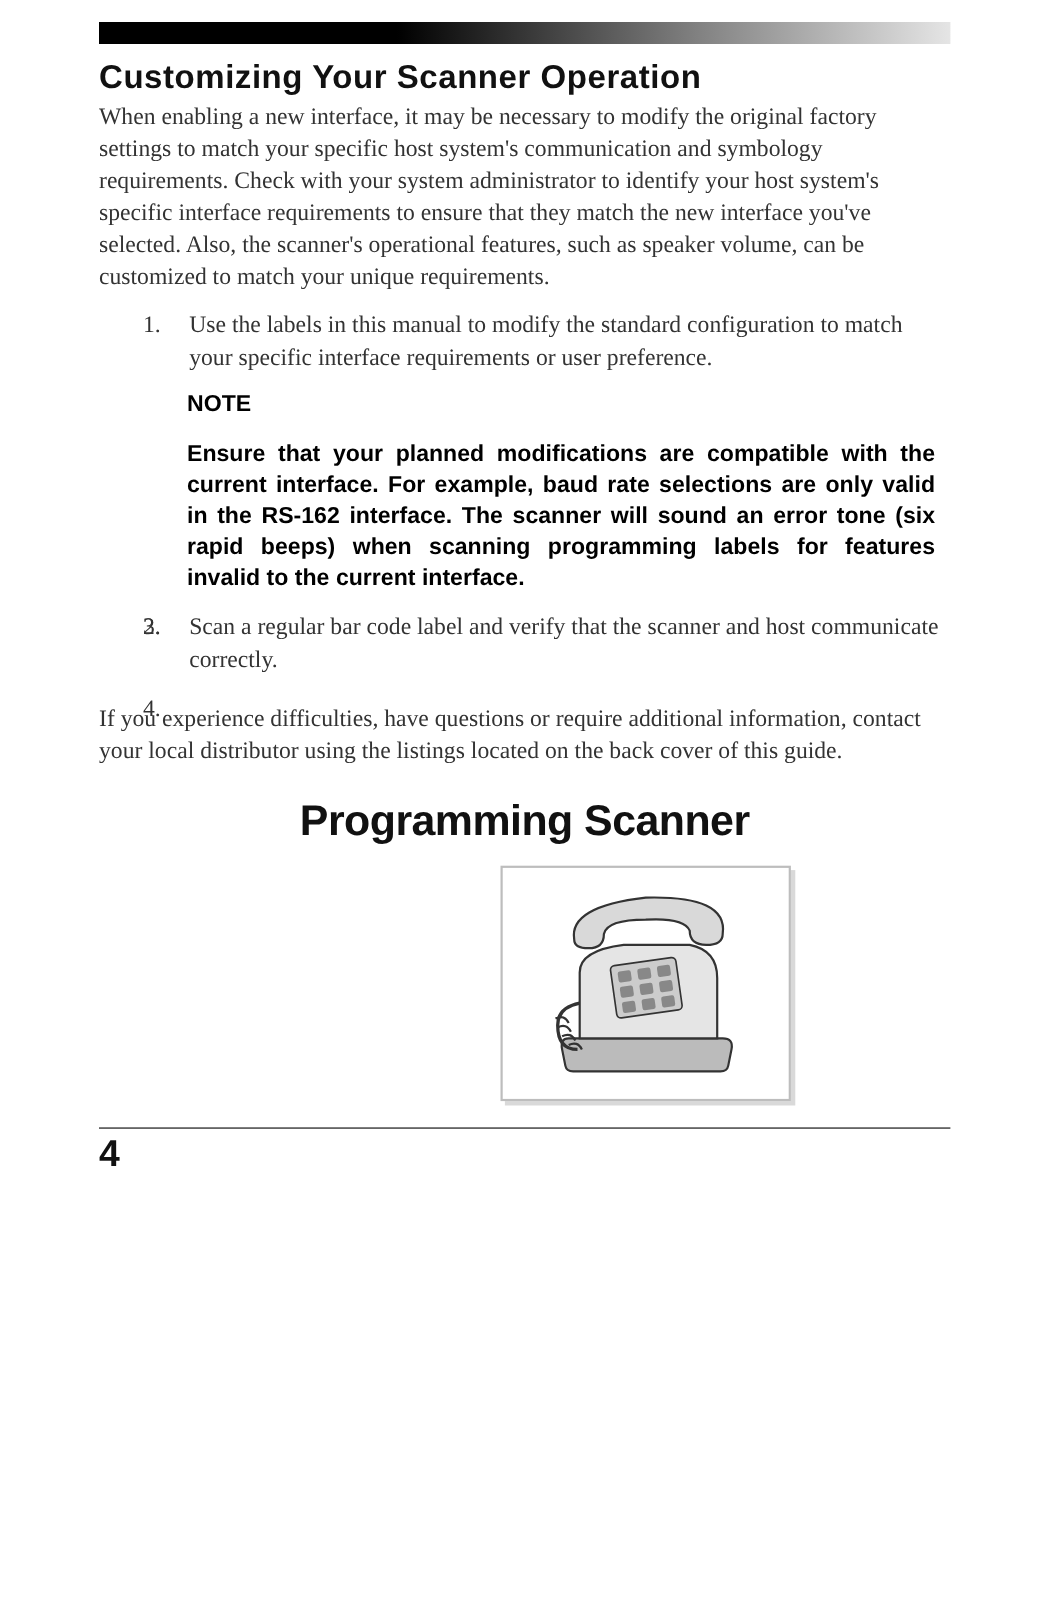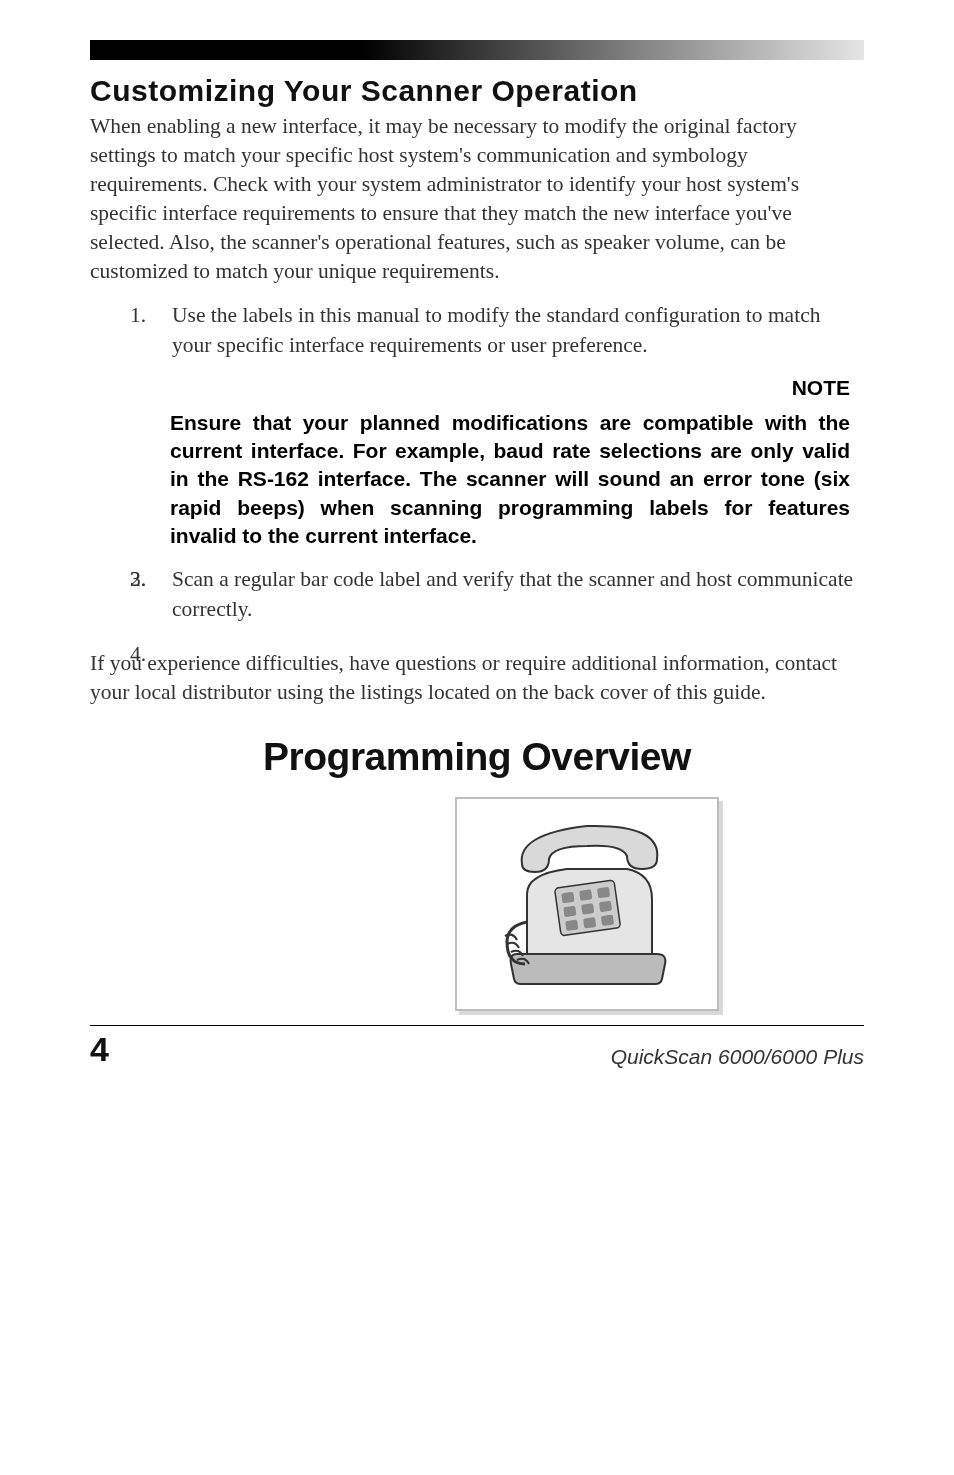--- a/index.html
+++ b/index.html
@@ -8,21 +8,21 @@
     background: #fff;
     width: 954px;
     height: 1475px;
     overflow: hidden;
   }
   .page {
     position: relative;
     width: 954px;
     height: 1121px;
     box-sizing: border-box;
-    padding: 40px 90px 60px 90px;
+    padding: 20px 90px 60px 90px;
     color: #111;
   }
   .top-bar {
     height: 20px;
     width: 100%;
     background: linear-gradient(to right, #000 0%, #000 35%, #808080 70%, #e5e5e5 100%);
     margin-bottom: 14px;
   }
   h2.section-title {
     font-family: Arial, Helvetica, sans-serif;
@@ -60,22 +60,22 @@
   .note-block {
     font-family: Arial, Helvetica, sans-serif;
     font-weight: bold;
     font-size: 21px;
     line-height: 1.35;
     margin: 10px 0 14px 80px;
     color: #000;
     width: 680px;
   }
   .note-block .note-title {
-    text-align: right;
-    margin-bottom: 6px;
+    text-align: left;
+    margin-bottom: 16px;
   }
   .note-block .note-body {
     text-align: justify;
   }
   h1.main-heading {
     font-family: Arial, Helvetica, sans-serif;
     font-weight: bold;
     font-size: 39px;
     text-align: center;
     margin: 28px 0 18px 0;
@@ -163,21 +163,21 @@
       <span class="num">3.</span>
       <span>Scan a regular bar code label and verify that the scanner and host communicate correctly.</span>
     </li>
     <li>
       <span class="num">4.</span>
     </li>
   </ol>
 
   <p class="closing">If you experience difficulties, have questions or require additional information, contact your local distributor using the listings located on the back cover of this guide.</p>
 
-  <h1 class="main-heading">Programming Overview</h1>
+  <h1 class="main-heading">Programming Scanner</h1>
 
 
   <div class="image-wrap">
     <div class="phone-frame">
       <svg class="phone-svg" viewBox="0 0 220 180">
 
         <path d="M40 140 L180 140 Q190 140 188 150 L185 165 Q184 170 178 170 L44 170 Q38 170 37 165 L34 150 Q32 140 40 140 Z" fill="#bbb" stroke="#333" stroke-width="2"></path>
 
         <path d="M50 80 Q50 60 90 55 L150 55 Q175 60 175 85 L175 140 L50 140 Z" fill="#e5e5e5" stroke="#333" stroke-width="2"></path>
 
@@ -206,17 +206,16 @@
           <path d="M40 146 q8 -4 12 4"></path>
         </g>
       </svg>
     </div>
   </div>
 
   <div class="footer">
     <hr class="footer-rule">
     <div class="footer-row">
       <div class="page-number">4</div>
-      <div class="product-name">QuickScan 6000/6000 Plus</div>
     </div>
   </div>
 
 </div>
 
 </body></html>

